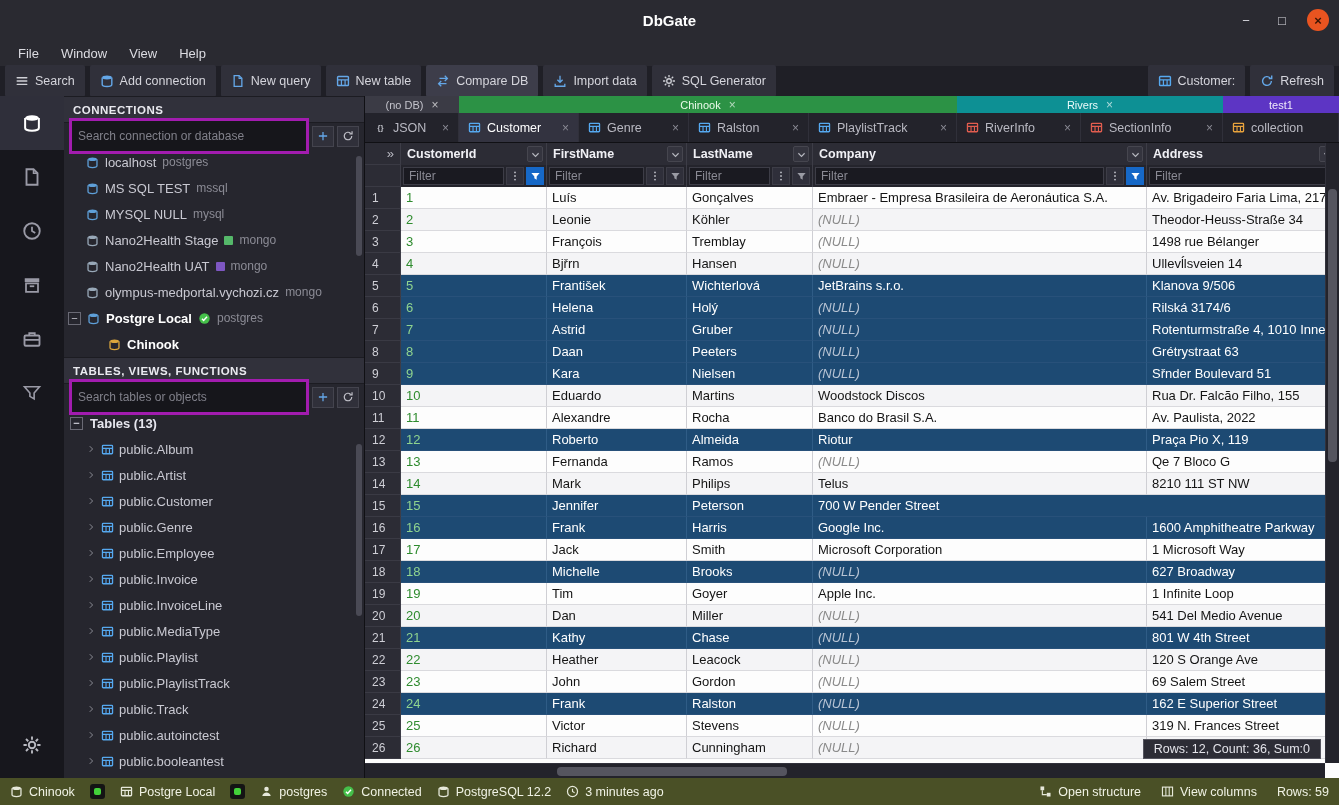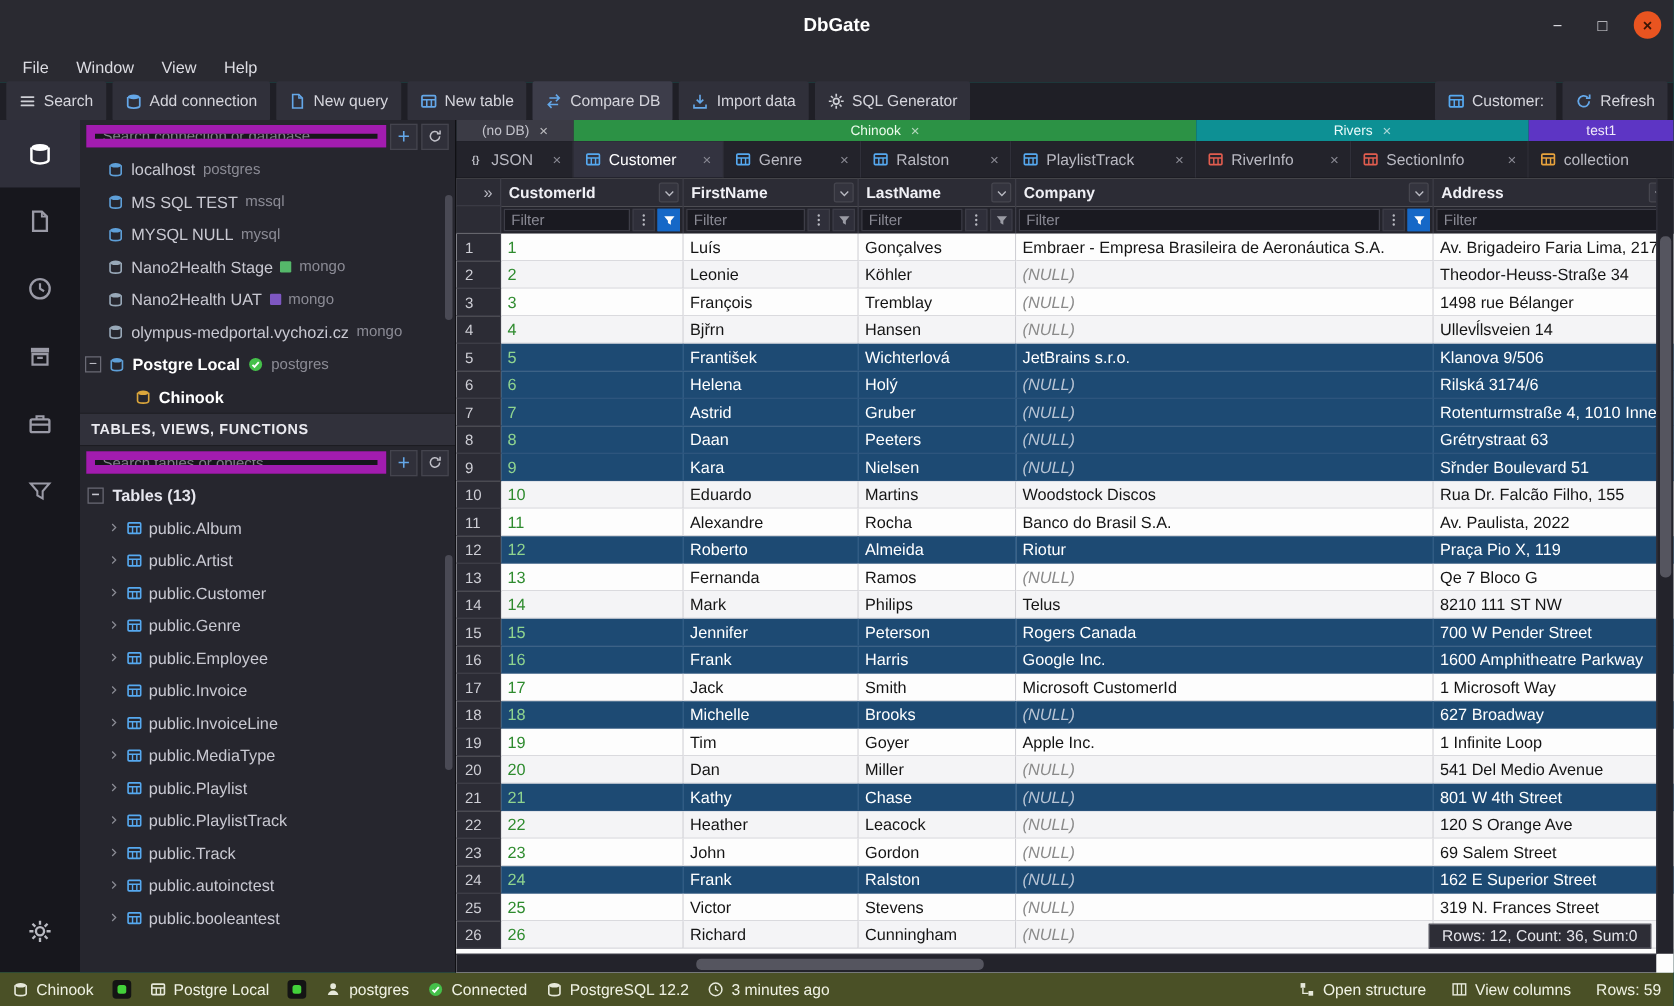--- a/index.html
+++ b/index.html
@@ -1,18 +1,18 @@
 <!DOCTYPE html>
 <html><head>
 <meta charset="utf-8">
 <style>
   *{margin:0;padding:0;box-sizing:border-box}
   html,body{width:1339px;height:805px;overflow:hidden;background:#111}
   body{font-family:"Liberation Sans","DejaVu Sans",sans-serif;color:#e2e2e8;font-size:13px}
-  .app{position:relative;width:1339px;height:805px;display:flex;flex-direction:column;background:#0f766e;overflow:hidden}
+  .app{position:relative;width:1339px;height:805px;display:flex;flex-direction:column;background:#a3a3a3;overflow:hidden}
 
   
   .titlebar{height:40px;background:#2a2a31;display:flex;align-items:center;justify-content:center;position:relative;flex:0 0 auto}
   .title{font-weight:bold;font-size:15px;color:#fff}
   .win-controls{position:absolute;right:10px;top:0;height:100%;display:flex;align-items:center;gap:14px}
   .win-btn{width:22px;height:22px;border-radius:50%;display:flex;align-items:center;justify-content:center;color:#d8d8de;font-size:13px;cursor:default}
   .win-btn.close{background:#e95420;color:#3a1505;font-weight:bold}
 
   
   .menubar{height:26px;background:#2a2a31;display:flex;align-items:center;padding-left:8px;gap:2px;flex:0 0 auto}
@@ -30,21 +30,21 @@
   
   .iconrail{width:64px;background:#17171d;display:flex;flex-direction:column;align-items:center;flex:0 0 auto}
   .rail-btn{width:64px;height:54px;display:flex;align-items:center;justify-content:center}
   .rail-btn.active{background:#2f2f3a}
   .rail-btn.bottom{margin-top:auto;margin-bottom:6px}
 
   
   .leftpanel{width:301px;background:#26262e;display:flex;flex-direction:column;border-right:1px solid #101014;position:relative;flex:0 0 auto;overflow:hidden}
   .panel-header{height:27px;background:#31313b;display:flex;align-items:center;padding:0 9px;font-size:11.5px;font-weight:bold;letter-spacing:.5px;border-top:1px solid #1c1c22;border-bottom:1px solid #1c1c22;color:#eaeaf0;flex:0 0 auto}
   .search-row{height:26px;display:flex;align-items:center;gap:3px;padding:2px 5px;flex:0 0 auto}
-  .search-input{flex:1;height:18px;background:#16161b;border:7px solid #a21caf;color:#ccc;font-size:12px;padding:0 6px;font-family:inherit;min-width:0}
+  .search-input{flex:1;height:36px;background:#16161b;border:3px solid #a21caf;color:#ccc;font-size:12px;padding:0 6px;font-family:inherit;min-width:0}
   .search-input::placeholder{color:#80808a}
   .mini-btn{width:22px;height:21px;background:#30303a;border:1px solid #44444e;display:flex;align-items:center;justify-content:center;flex:0 0 auto}
   .tree-item{height:26px;display:flex;align-items:center;gap:6px;padding:0 6px 0 22px;font-size:13px;color:#c9c9d2;white-space:nowrap;overflow:hidden;flex:0 0 auto}
   .tree-item.bold .cname{font-weight:bold;color:#fff}
   .tree-item.expanded{padding-left:4px}
   .tree-item.child{padding-left:44px}
   .tree-item.group{padding-left:6px;font-weight:bold;color:#e6e6ee;gap:7px}
   .tree-item.tbl{gap:5px}
   .engine{color:#8b8b95;font-size:12px}
   .tag{width:9px;height:9px;border-radius:1px;display:inline-block}
@@ -234,20 +234,23 @@
         </div>
         <div class="rail-btn bottom">
           <svg class="svgi" width="20" height="20" viewBox="0 0 16 16">
             <circle cx="8" cy="8" r="2.6" fill="none" stroke="#b9bac2" stroke-width="1.5"></circle>
             <path d="M8 1.2v2.6M8 12.2v2.6M1.2 8h2.6M12.2 8h2.6M3.2 3.2l1.8 1.8M11 11l1.8 1.8M12.8 3.2L11 5M5 11l-1.8 1.8" stroke="#b9bac2" stroke-width="1.5"></path>
           </svg>
         </div>
       </div>
 
     <div class="leftpanel">
+      <div class="panel-header">
+        <span>CONNECTIONS</span>
+      </div>
       <div class="search-row">
         <input class="search-input" placeholder="Search connection or database" style="">
         <div class="mini-btn" id="conn-add-btn">
             <svg class="svgi" width="12" height="12" viewBox="0 0 16 16">
               <path d="M8 2.5v11M2.5 8h11" stroke="#64a7e8" stroke-width="1.7"></path>
             </svg>
           </div>
         <div class="mini-btn" id="conn-refresh-btn">
             <svg class="svgi" width="12" height="12" viewBox="0 0 16 16">
               <path d="M13 8a5 5 0 1 1-1.46-3.54" fill="none" stroke="#c0c0c8" stroke-width="1.6"></path>
@@ -792,37 +795,36 @@
               <div class="g-cell" style="width:140px">Mark</div>
               <div class="g-cell" style="width:126px">Philips</div>
               <div class="g-cell" style="width:334px">Telus</div>
               <div class="g-cell" style="flex:1">8210 111 ST NW</div>
             </div>
             <div class="g-row sel">
               <div class="g-rn">15</div>
               <div class="g-cell id" style="width:146px">15</div>
               <div class="g-cell" style="width:140px">Jennifer</div>
               <div class="g-cell" style="width:126px">Peterson</div>
-              <div class="g-cell" style="width:334px">Rogers Canada</div>
               <div class="g-cell" style="flex:1">700 W Pender Street</div>
             </div>
             <div class="g-row sel">
               <div class="g-rn">16</div>
               <div class="g-cell id" style="width:146px">16</div>
               <div class="g-cell" style="width:140px">Frank</div>
               <div class="g-cell" style="width:126px">Harris</div>
               <div class="g-cell" style="width:334px">Google Inc.</div>
               <div class="g-cell" style="flex:1">1600 Amphitheatre Parkway</div>
             </div>
             <div class="g-row">
               <div class="g-rn">17</div>
               <div class="g-cell id" style="width:146px">17</div>
               <div class="g-cell" style="width:140px">Jack</div>
               <div class="g-cell" style="width:126px">Smith</div>
-              <div class="g-cell" style="width:334px">Microsoft CustomerId</div>
+              <div class="g-cell" style="width:334px">Microsoft Corporation</div>
               <div class="g-cell" style="flex:1">1 Microsoft Way</div>
             </div>
             <div class="g-row sel">
               <div class="g-rn">18</div>
               <div class="g-cell id" style="width:146px">18</div>
               <div class="g-cell" style="width:140px">Michelle</div>
               <div class="g-cell" style="width:126px">Brooks</div>
               <div class="g-cell null" style="width:334px">(NULL)</div>
               <div class="g-cell" style="flex:1">627 Broadway</div>
             </div>

